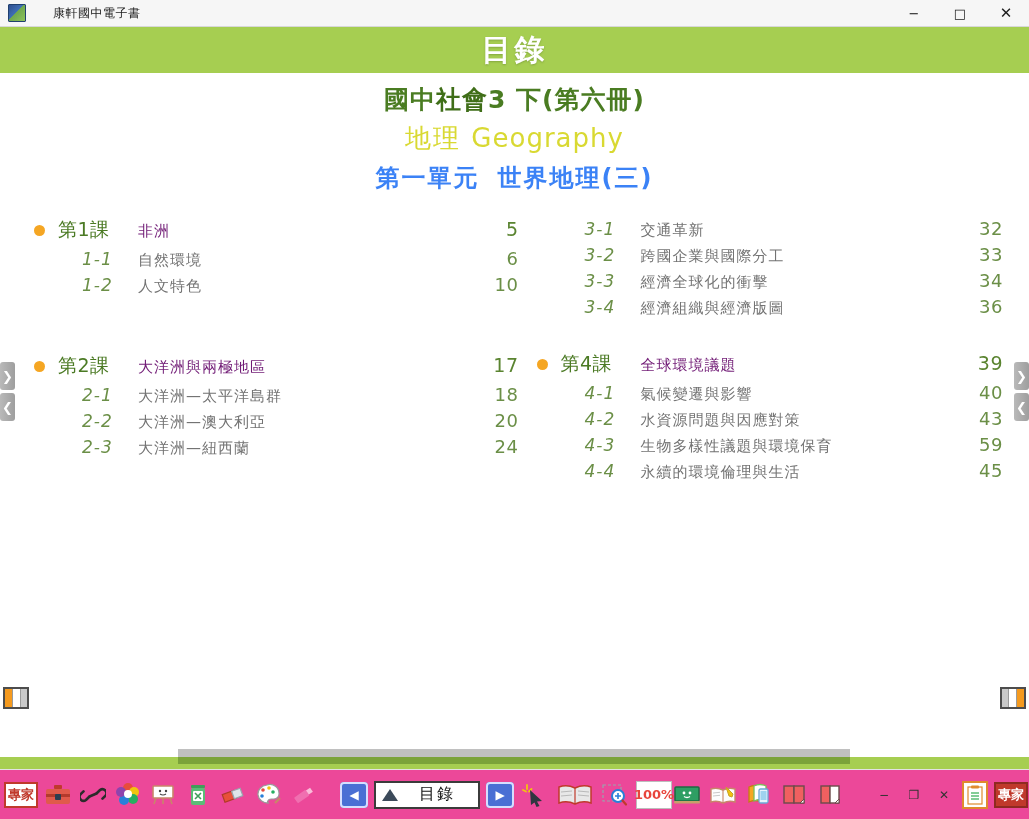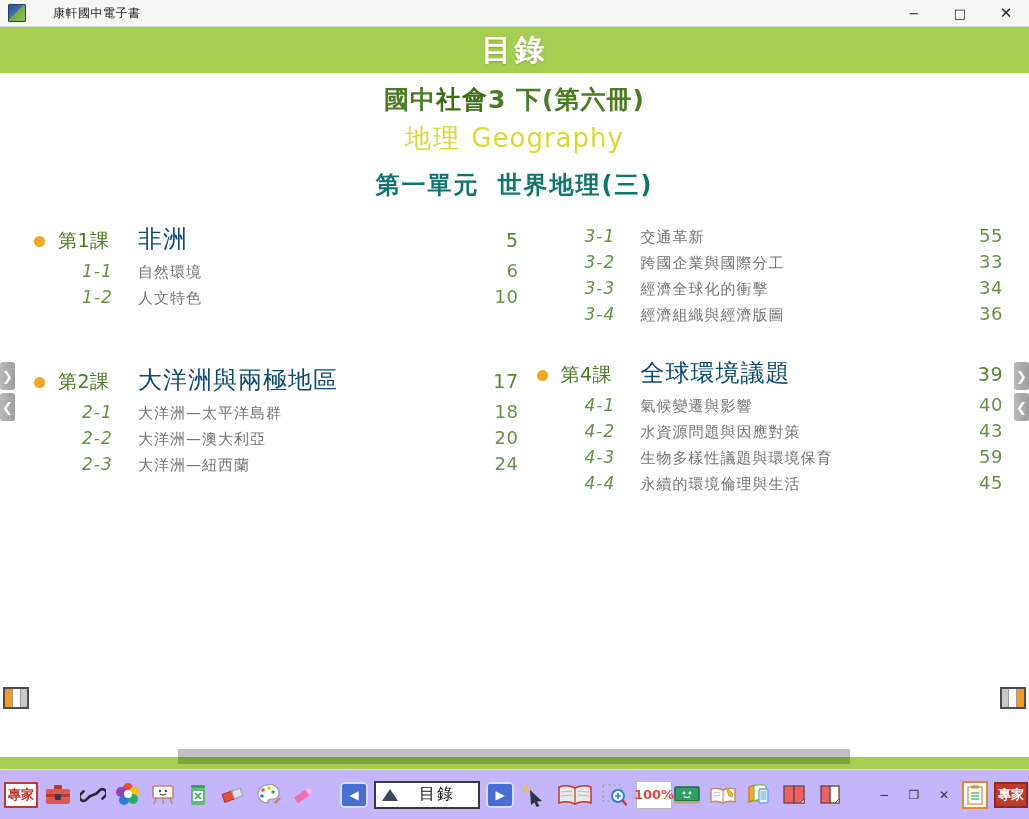--- a/index.html
+++ b/index.html
@@ -88,24 +88,24 @@
   .subject-line {
     font-size: 26px;
     color: #d9d932;
     letter-spacing: 2px;
     line-height: 1.5;
     margin-top: 2px;
   }
   .subject-line .en { letter-spacing: 1px; }
   .unit-line {
     font-size: 24px;
-    color: #0f766e;
+    color: #3b82f6;
     font-weight: bold;
     letter-spacing: 2px;
-    margin-top: 11px;
+    margin-top: 4px;
   }
   .unit-line .gap { display: inline-block; width: 18px; }
 
   
   .toc {
     display: flex;
     margin-top: 26px;
     padding: 0 26px 0 34px;
     box-sizing: border-box;
   }
@@ -155,22 +155,22 @@
     text-align: left;
     padding-left: 24px;
     box-sizing: border-box;
     color: #6b8f47;
     font-size: 17px;
     letter-spacing: 1px;
     font-style: italic;
   }
   .title-cell {
     flex: 1 1 auto;
-    color: #0c4a6e;
-    font-size: 24px;
+    color: #701a75;
+    font-size: 15px;
     letter-spacing: 1px;
     padding-left: 10px;
   }
   .sub .title-cell {
     color: #737373;
     font-size: 15px;
   }
   .page-cell {
     flex: none;
     width: 44px;
@@ -253,21 +253,21 @@
     width: 672px;
     height: 7px;
     background: #7ba33a;
   }
 
   
   .toolbar {
     position: absolute;
     left: 0; right: 0; bottom: 0;
     height: 50px;
-    background: #c4b5fd;
+    background: #ec4899;
     border-top: 1px solid #e2e2e2;
     display: flex;
     align-items: center;
     padding: 0 4px;
     box-sizing: border-box;
   }
   .tb-left, .tb-center, .tb-right {
     display: flex;
     align-items: center;
   }
@@ -454,21 +454,21 @@
 
   </div>
 
   <div class="toc-col right">
 
     <div class="lesson-block">
       <div class="row sub">
         <div class="bullet-cell"></div>
         <div class="num-cell">3-1</div>
         <div class="title-cell">交通革新</div>
-        <div class="page-cell">55</div>
+        <div class="page-cell">32</div>
       </div>
       <div class="row sub">
         <div class="bullet-cell"></div>
         <div class="num-cell">3-2</div>
         <div class="title-cell">跨國企業與國際分工</div>
         <div class="page-cell">33</div>
       </div>
       <div class="row sub">
         <div class="bullet-cell"></div>
         <div class="num-cell">3-3</div>

